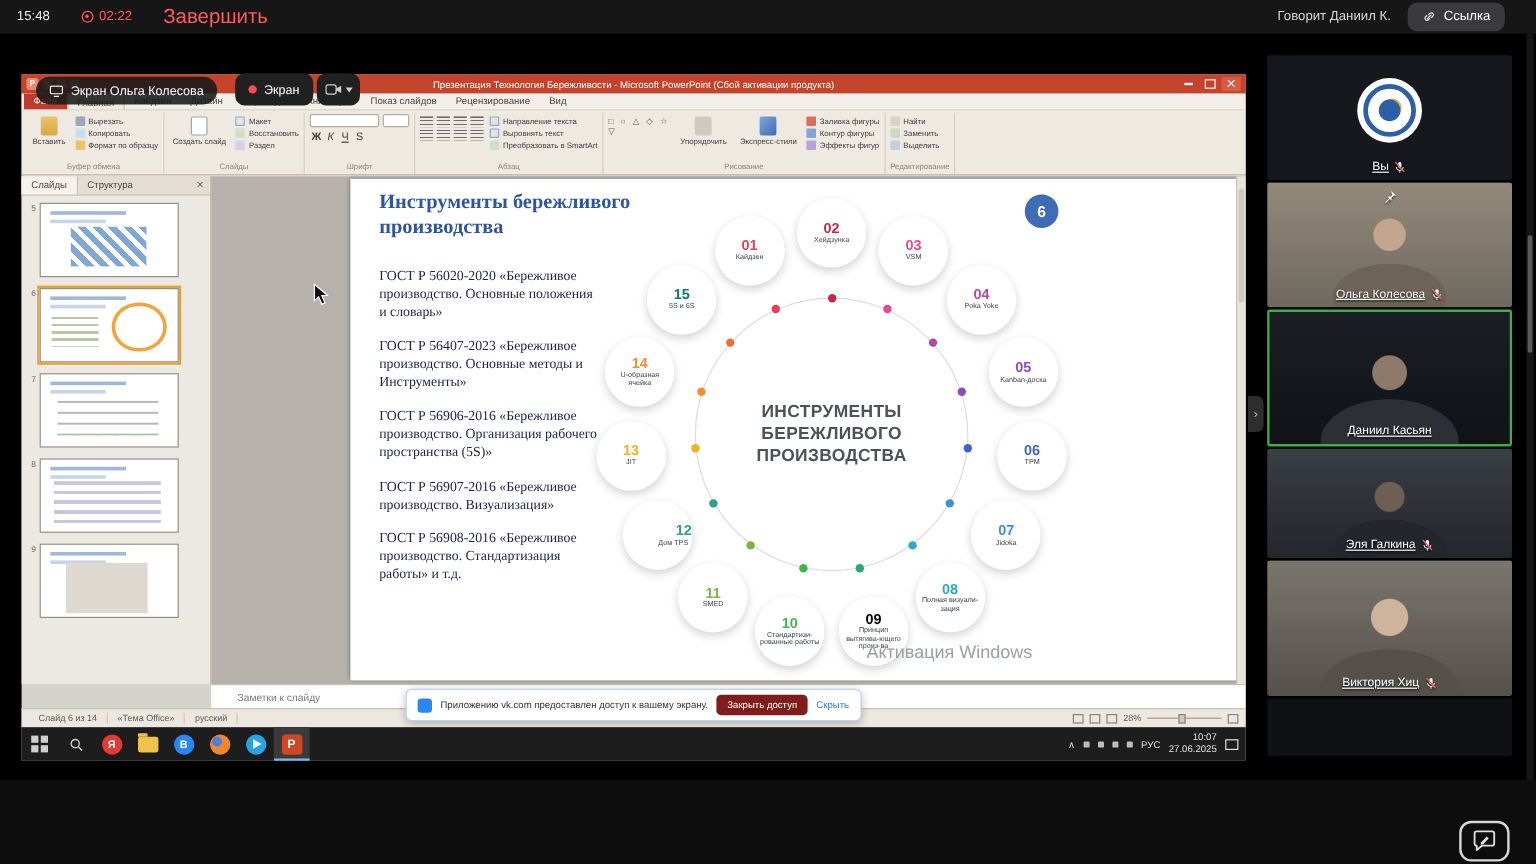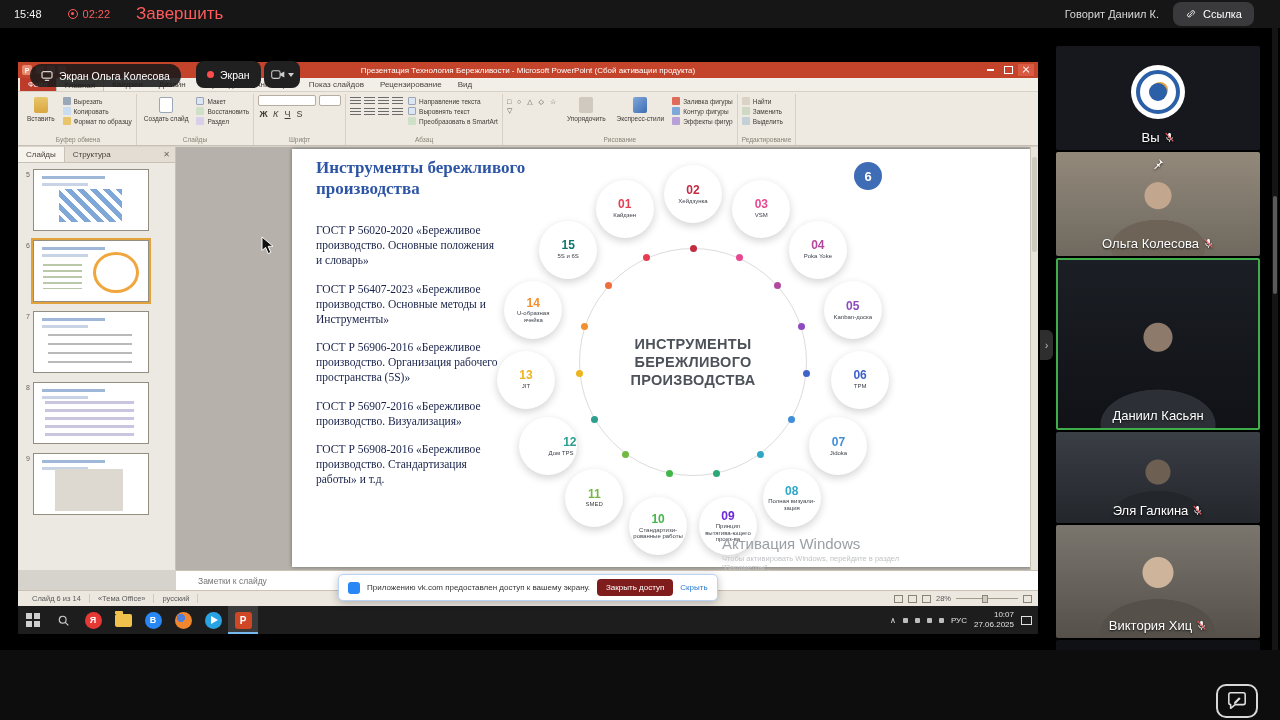--- a/index.html
+++ b/index.html
@@ -151,29 +151,29 @@
   .pill3 { position:absolute; left:264px; top:61px; height:27px; width:36px; background:#202020; border-radius:8px; display:flex; align-items:center; justify-content:center; gap:3px; z-index:30; cursor:pointer; }
   .caret-down { width:0; height:0; border-left:3.5px solid transparent; border-right:3.5px solid transparent; border-top:4px solid #cfcfcf; }
 
   .cursor { position:absolute; left:261px; top:236px; z-index:35; }
 
   .panel-toggle { position:absolute; left:1040px; top:330px; width:13px; height:30px; background:#2e2e2e; border-radius:0 6px 6px 0; color:#bbb; font-size:11px; display:flex; align-items:center; justify-content:center; z-index:20; cursor:pointer; }
 
   
   .sidebar { position:absolute; left:1056px; top:46px; width:204px; z-index:10; }
   .tile { position:relative; background:#16181d; margin-bottom:2px; overflow:hidden; border-radius:2px; }
-  .t0 { height:104px; } .t1 { height:104px; } .t2 { height:172px; } .t3 { height:91px; } .t4 { height:113px; } .t5 { height:48px; background:#101114; }
+  .t0 { height:104px; } .t1 { height:104px; } .t2 { height:114px; } .t3 { height:91px; } .t4 { height:113px; } .t5 { height:48px; background:#101114; }
   .tile.speaking { border:2px solid #3fae4a; }
   .sil { position:absolute; inset:0; }
   .t1 .sil { background:radial-gradient(circle at 50% 42%, #c2a78e 0 13px, transparent 14px), radial-gradient(78px 46px at 50% 92%, #6d6457 0 60%, transparent 61%), linear-gradient(#93897b,#6f695f); }
   .t2 .sil { background:radial-gradient(circle at 50% 46%, #8d7a6a 0 14px, transparent 15px), radial-gradient(95px 58px at 50% 98%, #2c3036 0 60%, transparent 61%), linear-gradient(#1b1e24,#101216); }
   .t3 .sil { background:radial-gradient(circle at 50% 44%, #6d5f52 0 12px, transparent 13px), radial-gradient(78px 44px at 50% 94%, #23262b 0 60%, transparent 61%), linear-gradient(#3a3e45,#23262b); }
   .t4 .sil { background:radial-gradient(circle at 50% 42%, #cdb49a 0 15px, transparent 16px), radial-gradient(95px 55px at 50% 95%, #55504a 0 60%, transparent 61%), linear-gradient(#7a756d,#55504a); }
   .p-bar { position:absolute; left:0; right:0; bottom:5px; display:flex; align-items:center; justify-content:center; gap:4px; z-index:3; }
-  .p-name { font-size:13px; color:#fff; text-shadow:0 1px 2px rgba(0,0,0,.85); }
+  .p-name { font-size:10px; color:#fff; text-shadow:0 1px 2px rgba(0,0,0,.85);text-decoration:underline; }
   .mic-off { flex:0 0 auto; filter:drop-shadow(0 1px 1px rgba(0,0,0,.7)); }
   .pin { position:absolute; left:50%; top:6px; transform:translateX(-50%); z-index:3; filter:drop-shadow(0 1px 1px rgba(0,0,0,.7)); }
   .logo { position:absolute; left:50%; top:44%; transform:translate(-50%,-50%); width:54px; height:54px; border-radius:50%; background:#fff; display:flex; align-items:center; justify-content:center; z-index:2; }
   .logo-ring { width:44px; height:44px; border-radius:50%; border:4px solid #2b5fa8; display:flex; align-items:center; justify-content:center; }
   .logo-core { width:18px; height:18px; border-radius:50%; background:#2b5fa8; box-shadow:2px -2px 0 -1px #e8a23c; }
 
   .page-scroll { position:absolute; left:1272px; top:28px; width:6px; height:622px; background:#151515; z-index:45; }
   .page-scroll .pth { position:absolute; left:1px; top:168px; width:4px; height:98px; background:#5a5a5a; border-radius:2px; }
 
   
@@ -479,21 +479,21 @@
                 <div class="d-num" style="color: rgb(63, 143, 216);">07</div>
                 <div class="d-label">Jidoka</div>
               </div>
               <div class="ring-dot" style="left: 499.727px; top: 270px; background: rgb(63, 143, 216);"></div>
               <div class="diag-item" style="left: 499.748px; top: 348.915px;">
                 <div class="d-num" style="color: rgb(47, 168, 200);">08</div>
                 <div class="d-label">Полная визуали-зация</div>
               </div>
               <div class="ring-dot" style="left: 468.008px; top: 305.228px; background: rgb(47, 168, 200);"></div>
               <div class="diag-item" style="left: 435.929px; top: 377.329px;">
-                <div class="d-num" style="color: #6d28d9;">09</div>
+                <div class="d-num" style="color: #000000;">09</div>
                 <div class="d-label">Принцип вытягива-ющего произ-ва</div>
               </div>
               <div class="ring-dot" style="left: 424.702px; top: 324.509px; background: rgb(42, 168, 118);"></div>
               <div class="diag-item" style="left: 366.071px; top: 377.329px;">
                 <div class="d-num" style="color: rgb(67, 182, 73);">10</div>
                 <div class="d-label">Стандартизи-рованные работы</div>
               </div>
               <div class="ring-dot" style="left: 377.298px; top: 324.509px; background: rgb(67, 182, 73);"></div>
               <div class="diag-item" style="left: 302.252px; top: 348.915px;">
                 <div class="d-num" style="color: rgb(116, 184, 67);">11</div>
@@ -516,21 +516,20 @@
               </div>
               <div class="ring-dot" style="left: 292.58px; top: 177.772px; background: rgb(242, 144, 46);"></div>
               <div class="diag-item" style="left: 276.152px; top: 100.586px;">
                 <div class="d-num" style="color: #0f766e;">15</div>
                 <div class="d-label">5S и 6S</div>
               </div>
               <div class="ring-dot" style="left: 316.281px; top: 136.719px; background: rgb(238, 111, 60);"></div>
             </div>
           <div class="watermark">
             <div class="wm1">Активация Windows</div>
-            <div class="wm2">Чтобы активировать Windows, перейдите в раздел "Параметры".</div>
           </div>
         </div>
         <div class="v-scroll">
             <div class="v-thumb"></div>
           </div>
       </div>
     </div>
 
     <div class="pp-notes">
       <span class="notes-label">Заметки к слайду</span>

